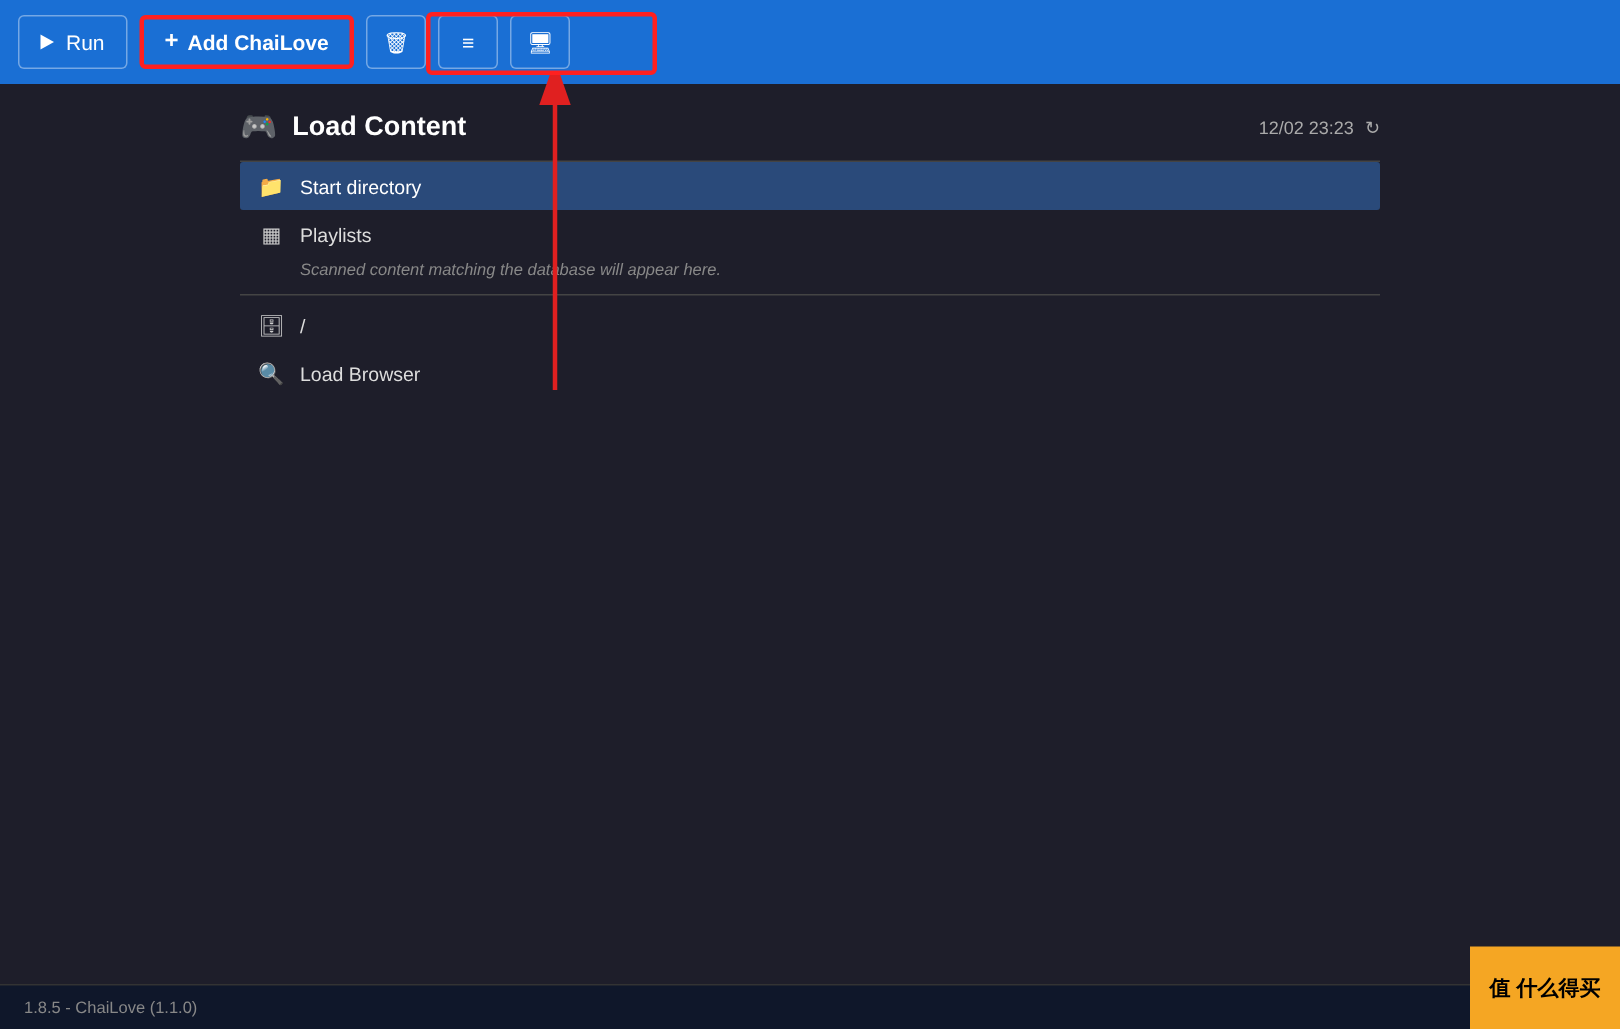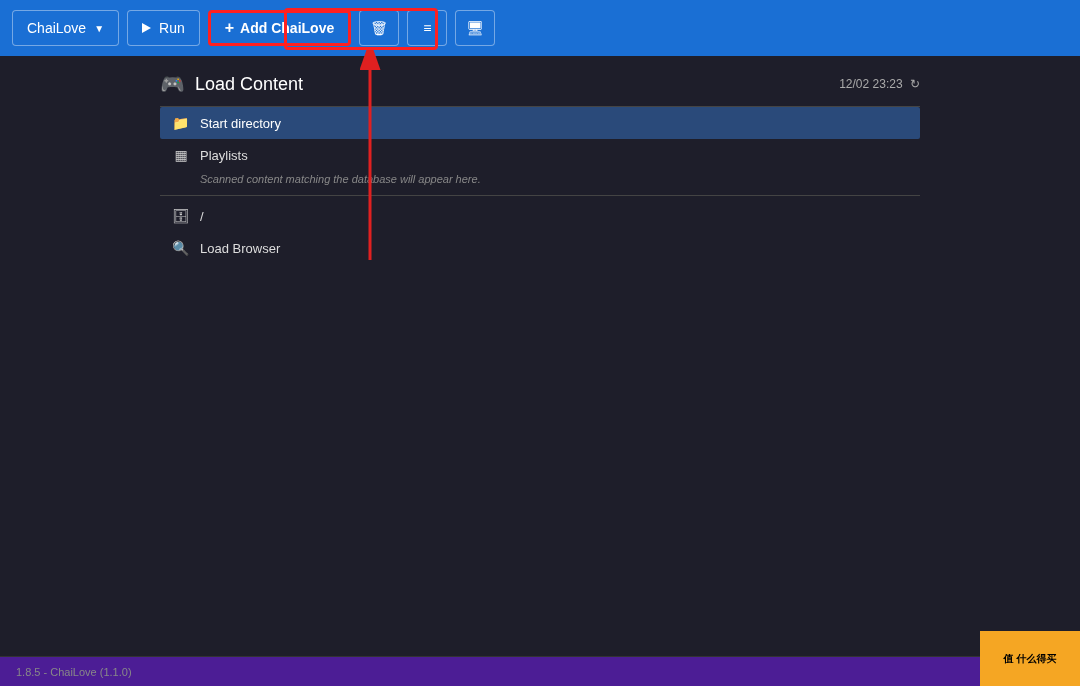--- a/index.html
+++ b/index.html
@@ -91,21 +91,21 @@
 
     #load-content-title-row {
       display: flex;
       align-items: center;
       gap: 10px;
     }
 
     #load-content-title {
       color: #fff;
       font-size: 18px;
-      font-weight: 400;
+      font-weight: 700;
     }
 
     #load-content-timestamp {
       color: #aaa;
       font-size: 12px;
       margin-left: 16px;
     }
 
     #load-content-divider {
       width: 100%;
@@ -152,21 +152,21 @@
       font-style: italic;
     }
 
     
     #statusbar {
       position: absolute;
       bottom: 0;
       left: 0;
       width: 100%;
       height: 30px;
-      background: #4c1d95;
+      background: #0f172a;
       display: flex;
       align-items: center;
       justify-content: space-between;
       padding: 0 16px;
       border-top: 1px solid #333;
     }
 
     #statusbar-version {
       color: #888;
       font-size: 11px;
@@ -184,21 +184,21 @@
     #watermark {
       position: absolute;
       bottom: 0;
       right: 0;
       width: 100px;
       height: 55px;
       background: #f5a623;
       display: flex;
       align-items: center;
       justify-content: center;
-      font-size: 10px;
+      font-size: 14px;
       color: #000;
       font-weight: bold;
     }
 
     
     .chevron {
       font-size: 10px;
       margin-left: 2px;
     }
 
@@ -237,24 +237,20 @@
       top: 50px;
       left: 330px;
       pointer-events: none;
       z-index: 20;
     }
   </style>
 </head>
 <body>
 
 <div id="toolbar">
-  <button class="toolbar-btn" id="chailove-btn">
-    <span>ChaiLove</span>
-    <span class="chevron">▼</span>
-  </button>
   <button class="toolbar-btn" id="run-btn">
     <span class="play-icon"></span>
     <span>Run</span>
   </button>
   <button class="toolbar-btn" id="add-content-btn">
     <span class="plus-icon">+</span>
     <span>Add ChaiLove</span>
   </button>
   <button class="toolbar-btn" id="delete-btn">
     <span>🗑</span>

